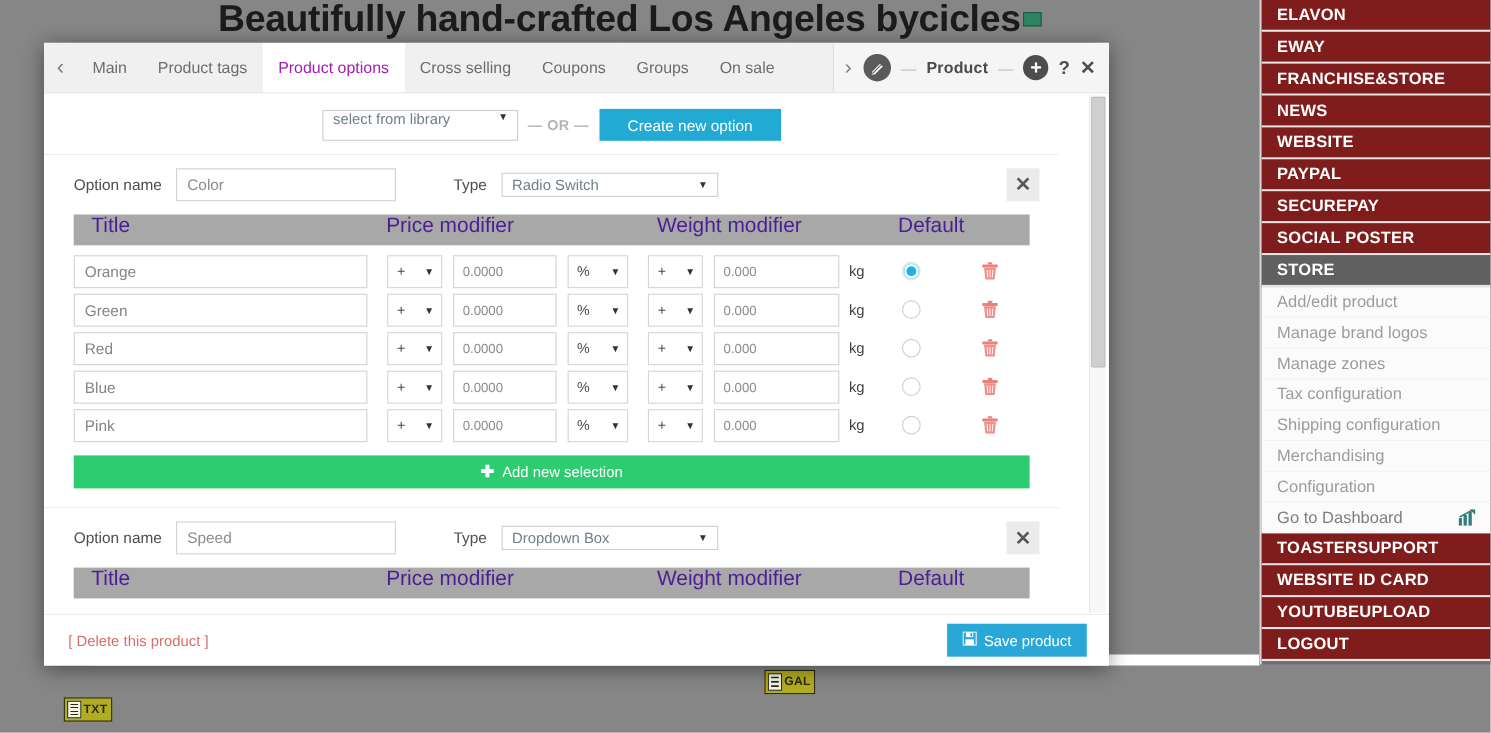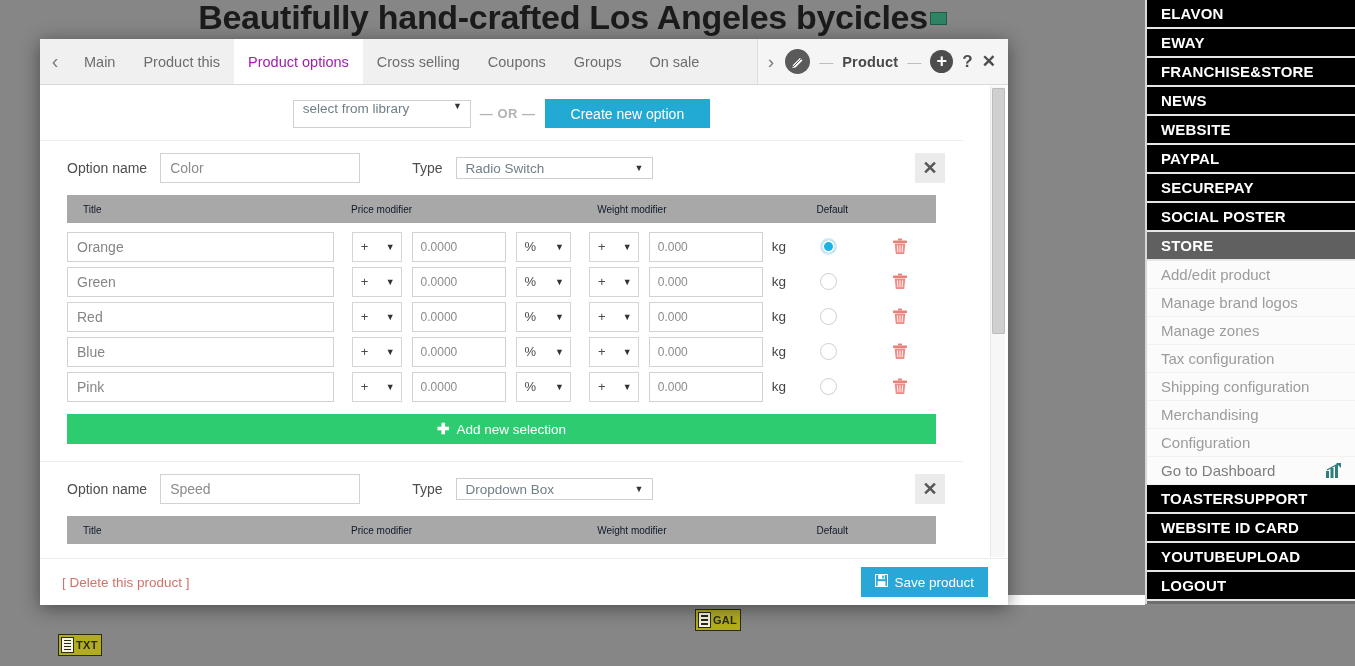--- a/index.html
+++ b/index.html
@@ -74,21 +74,21 @@
     background: #6e6e6e;
     border-left: 2px solid #d8d8d8;
     font-size: 15px;
   }
   .side-top {
     height: 29px; line-height: 28px;
     padding-left: 14px;
     color: #ffffff; font-weight: bold;
     letter-spacing: 0.2px;
     border-bottom: 2px solid #e6e6e6;
-    background: #000000;
+    background: #7f1d1d;
     white-space: nowrap; overflow: hidden;
   }
   .side-top.active { background: #606060; }
   .side-sub-wrap { background: #fbfbfb; }
   .side-sub {
     height: 28px; line-height: 27px;
     padding-left: 14px;
     color: #9c9c9c; font-weight: normal;
     border-bottom: 1px solid #f2f2f2;
     white-space: nowrap;
@@ -222,23 +222,23 @@
   .opt-close {
     position: absolute; right: 18px; top: 50%; transform: translateY(-50%);
     width: 30px; height: 30px;
     background: #ebebeb; color: #575757;
     display: flex; align-items: center; justify-content: center;
     font-size: 18px; font-weight: bold; cursor: pointer;
   }
 
   .tbl-head {
     margin: 0 27px; height: 28px;
-    background: #a8a8a8; color: #0f172a;
-    display: flex; align-items: center;
-    font-size: 10px;
+    background: #a8a8a8; color: #4c1d95;
+    display: flex; 
+    font-size: 19px;
   }
   .th-title  { width: 285px; padding-left: 16px; }
   .th-price  { width: 247px; }
   .th-weight { width: 220px; }
   .th-def    { width: 120px; }
 
   .sel-row {
     display: flex; align-items: center;
     margin: 0 27px; height: 35px;
     gap: 0;
@@ -382,21 +382,21 @@
   <div class="side-top">YOUTUBEUPLOAD</div>
   <div class="side-top">LOGOUT</div>
 </div>
 
 <div id="modal">
 
   <div id="modal-header">
     <div id="back-arrow">‹</div>
     <div id="tabs">
       <div class="tab">Main</div>
-      <div class="tab">Product this</div>
+      <div class="tab">Product tags</div>
       <div class="tab active">Product options</div>
       <div class="tab">Cross selling</div>
       <div class="tab">Coupons</div>
       <div class="tab">Groups</div>
       <div class="tab">On sale</div>
     </div>
     <div id="tabs-filler"></div>
     <div id="header-right">
       <span id="fwd-arrow">›</span>
       <span class="circ-icon">

